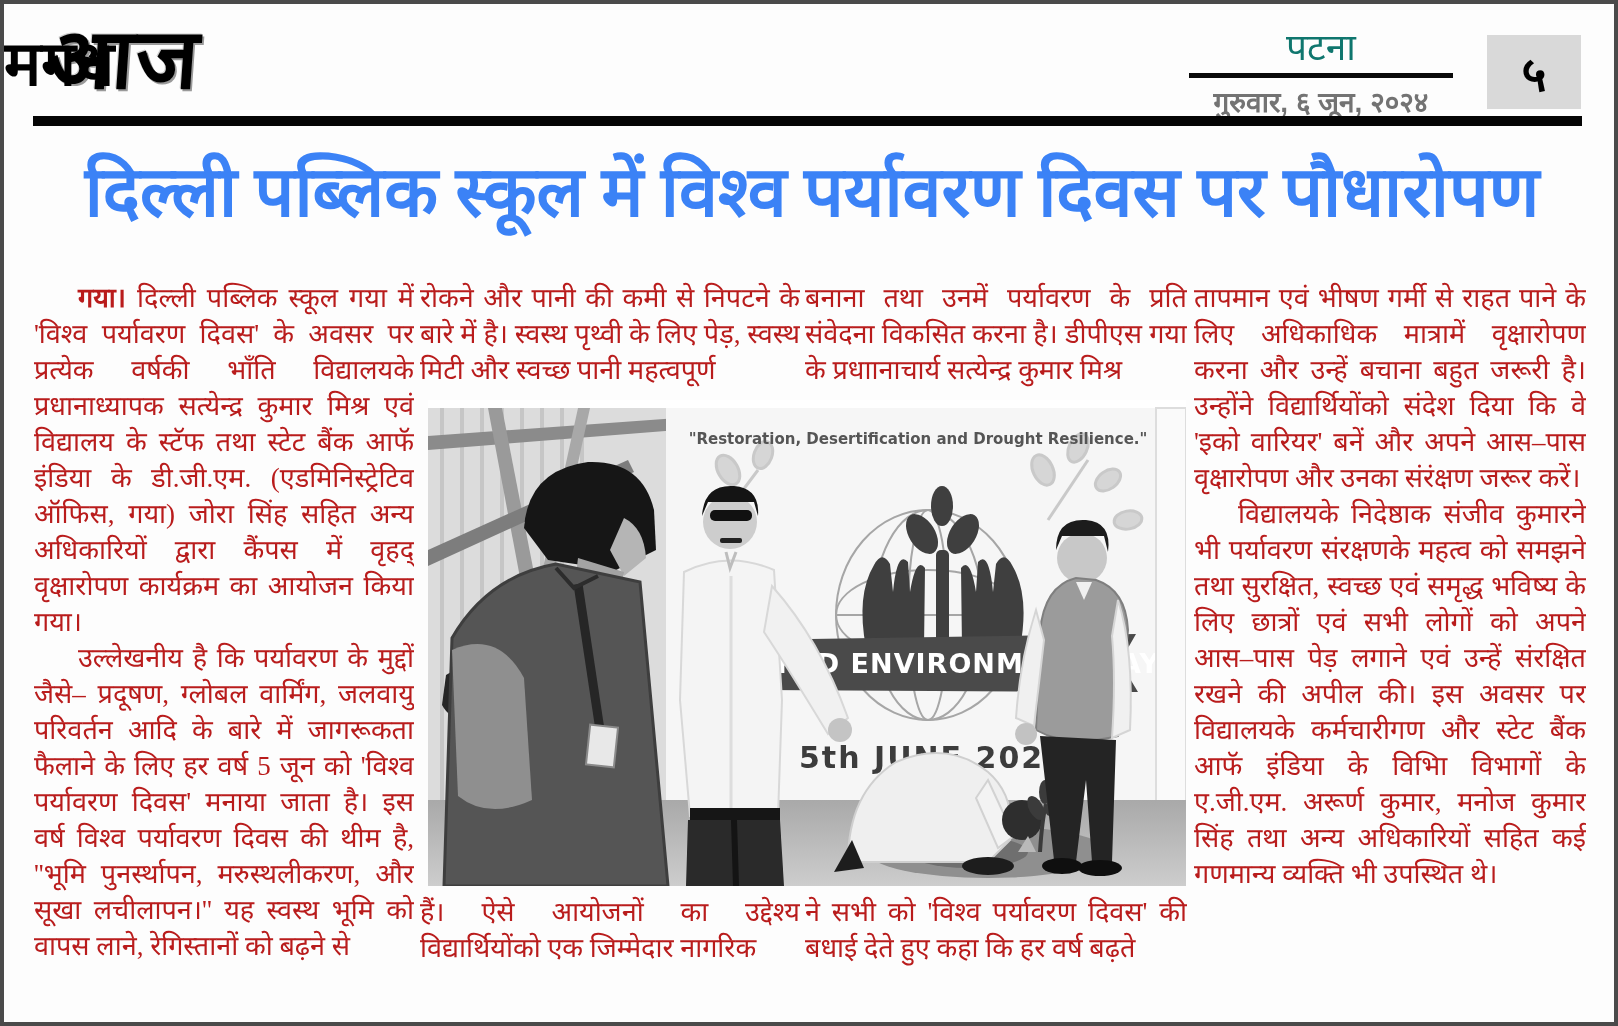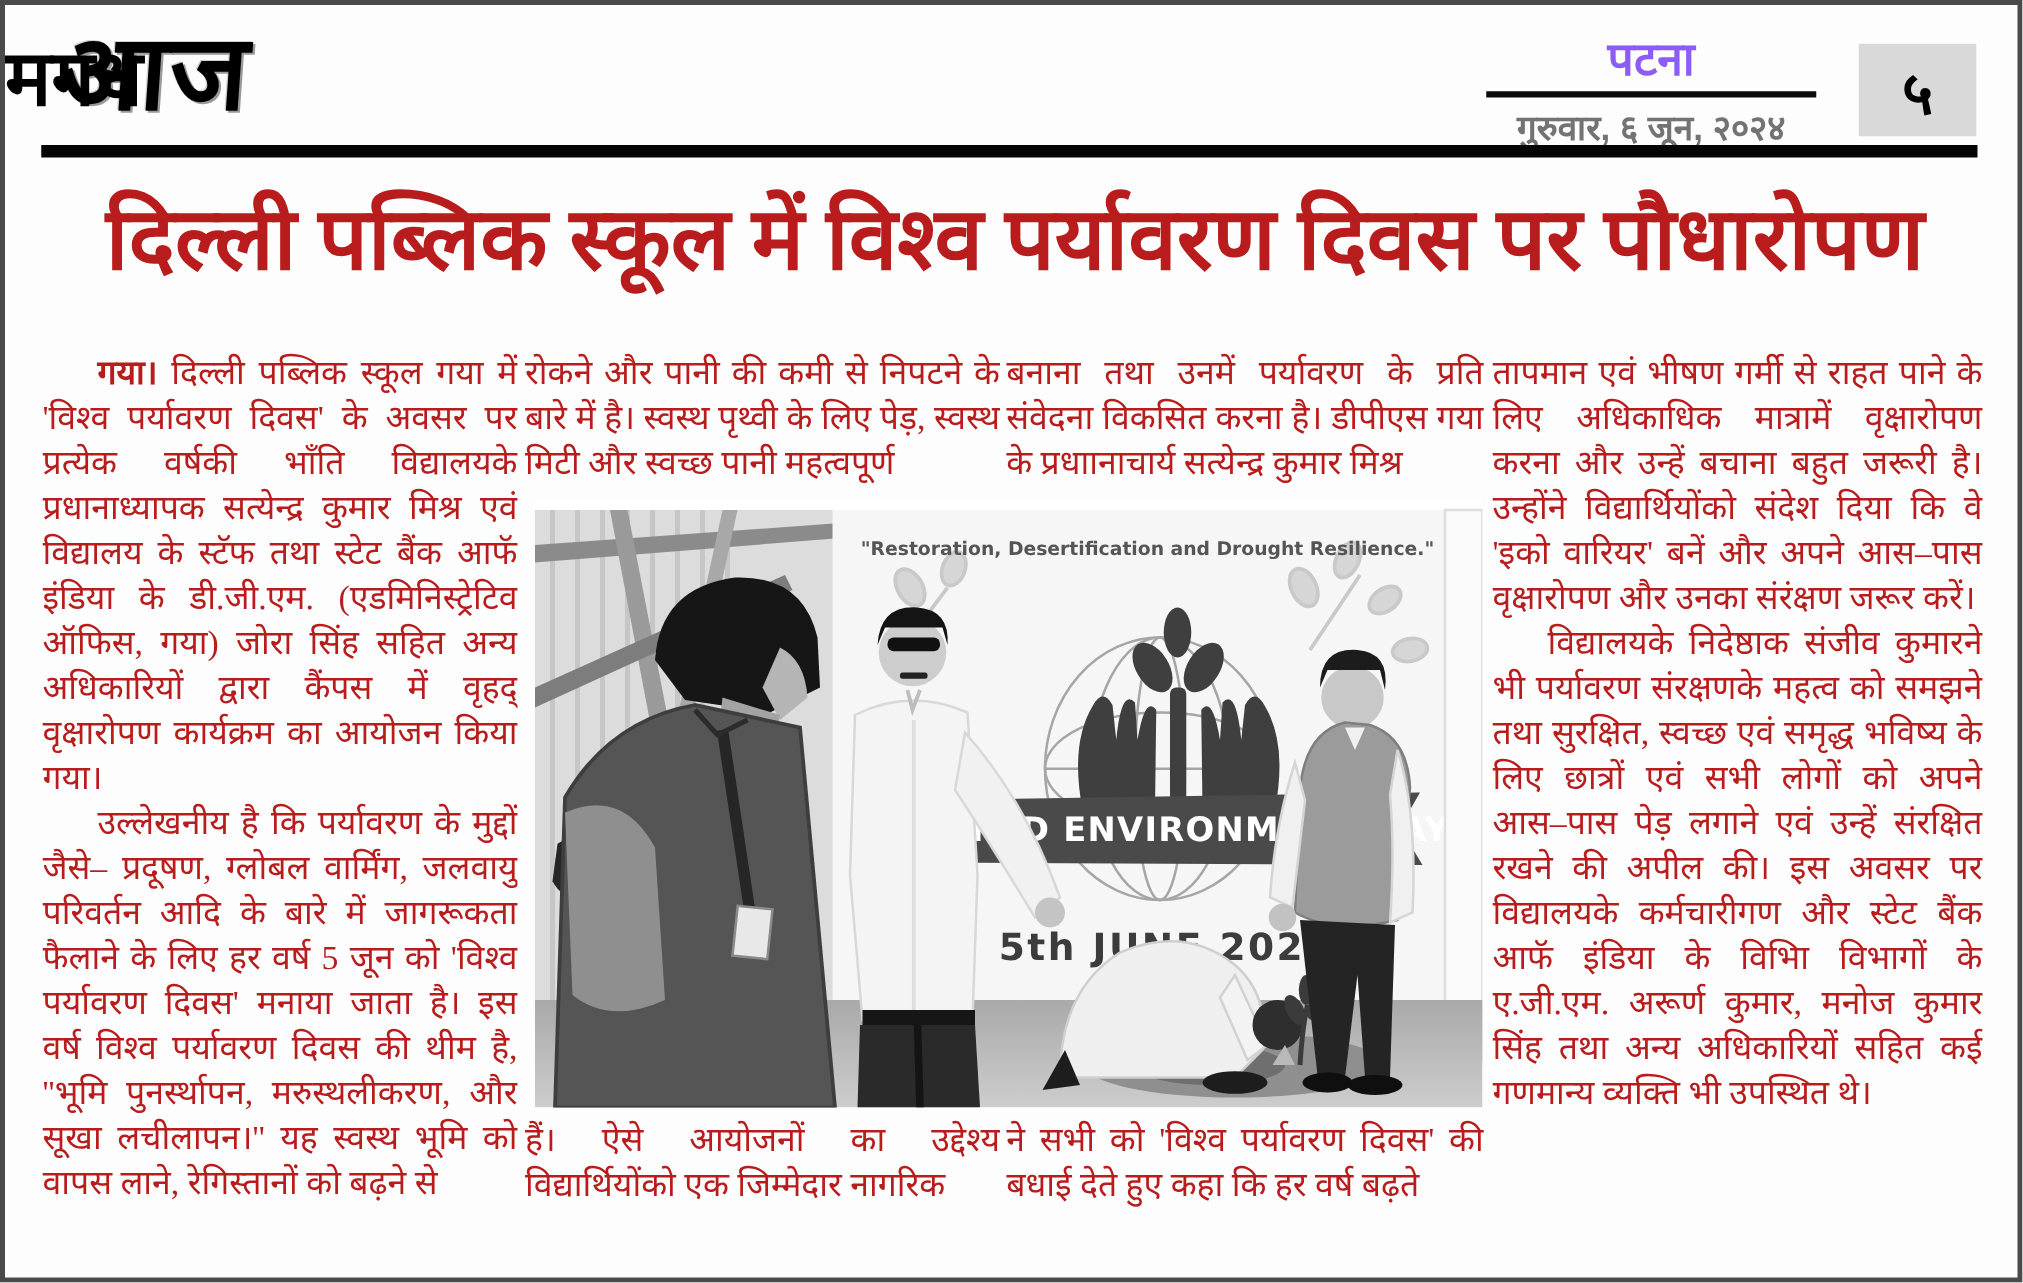--- a/index.html
+++ b/index.html
@@ -26,39 +26,39 @@
     position:absolute;left:0;right:0;top:26px;
     text-align:left;
     font-size:62px;font-weight:700;line-height:1.1;color:#000;
     font-family:"Liberation Sans","DejaVu Sans",sans-serif;
   }
   .edition{
     position:absolute;left:1183px;top:22px;width:268px;
     text-align:center;
     font-family:"Liberation Sans","DejaVu Sans",sans-serif;
   }
-  .edition .city{font-size:37px;font-weight:700;line-height:1.2;color:#8b5cf6;}
+  .edition .city{font-size:37px;font-weight:400;line-height:1.2;color:#0f766e;}
   .edition .city-rule{height:5px;background:#0a0a0a;margin:3px 2px 4px 2px;}
   .edition .date{font-size:28px;font-weight:700;color:#737373;}
   .page-badge{
     position:absolute;left:1483px;top:31px;width:94px;height:74px;
     background:#d9d9d9;
     display:flex;align-items:center;justify-content:center;
     font-size:48px;font-weight:800;color:#000;
     font-family:"Liberation Sans","DejaVu Sans",sans-serif;
   }
   .masthead-rule{
     position:absolute;left:29px;top:112px;width:1549px;height:10px;background:#050505;
   }
   
   .headline{
     position:absolute;left:28px;top:136px;width:1560px;height:122px;
     margin:0;
     font-size:70px;font-weight:800;line-height:1.5;
-    text-align:center;color:#b91c1c;
+    text-align:center;color:#3b82f6;
     white-space:nowrap;
     overflow:hidden;
   }
   
   .col{position:absolute;overflow:hidden;}
   .col p{
     margin:0;
     font-size:27px;line-height:36px;
     text-align:justify;
     color:#b91c1c;

